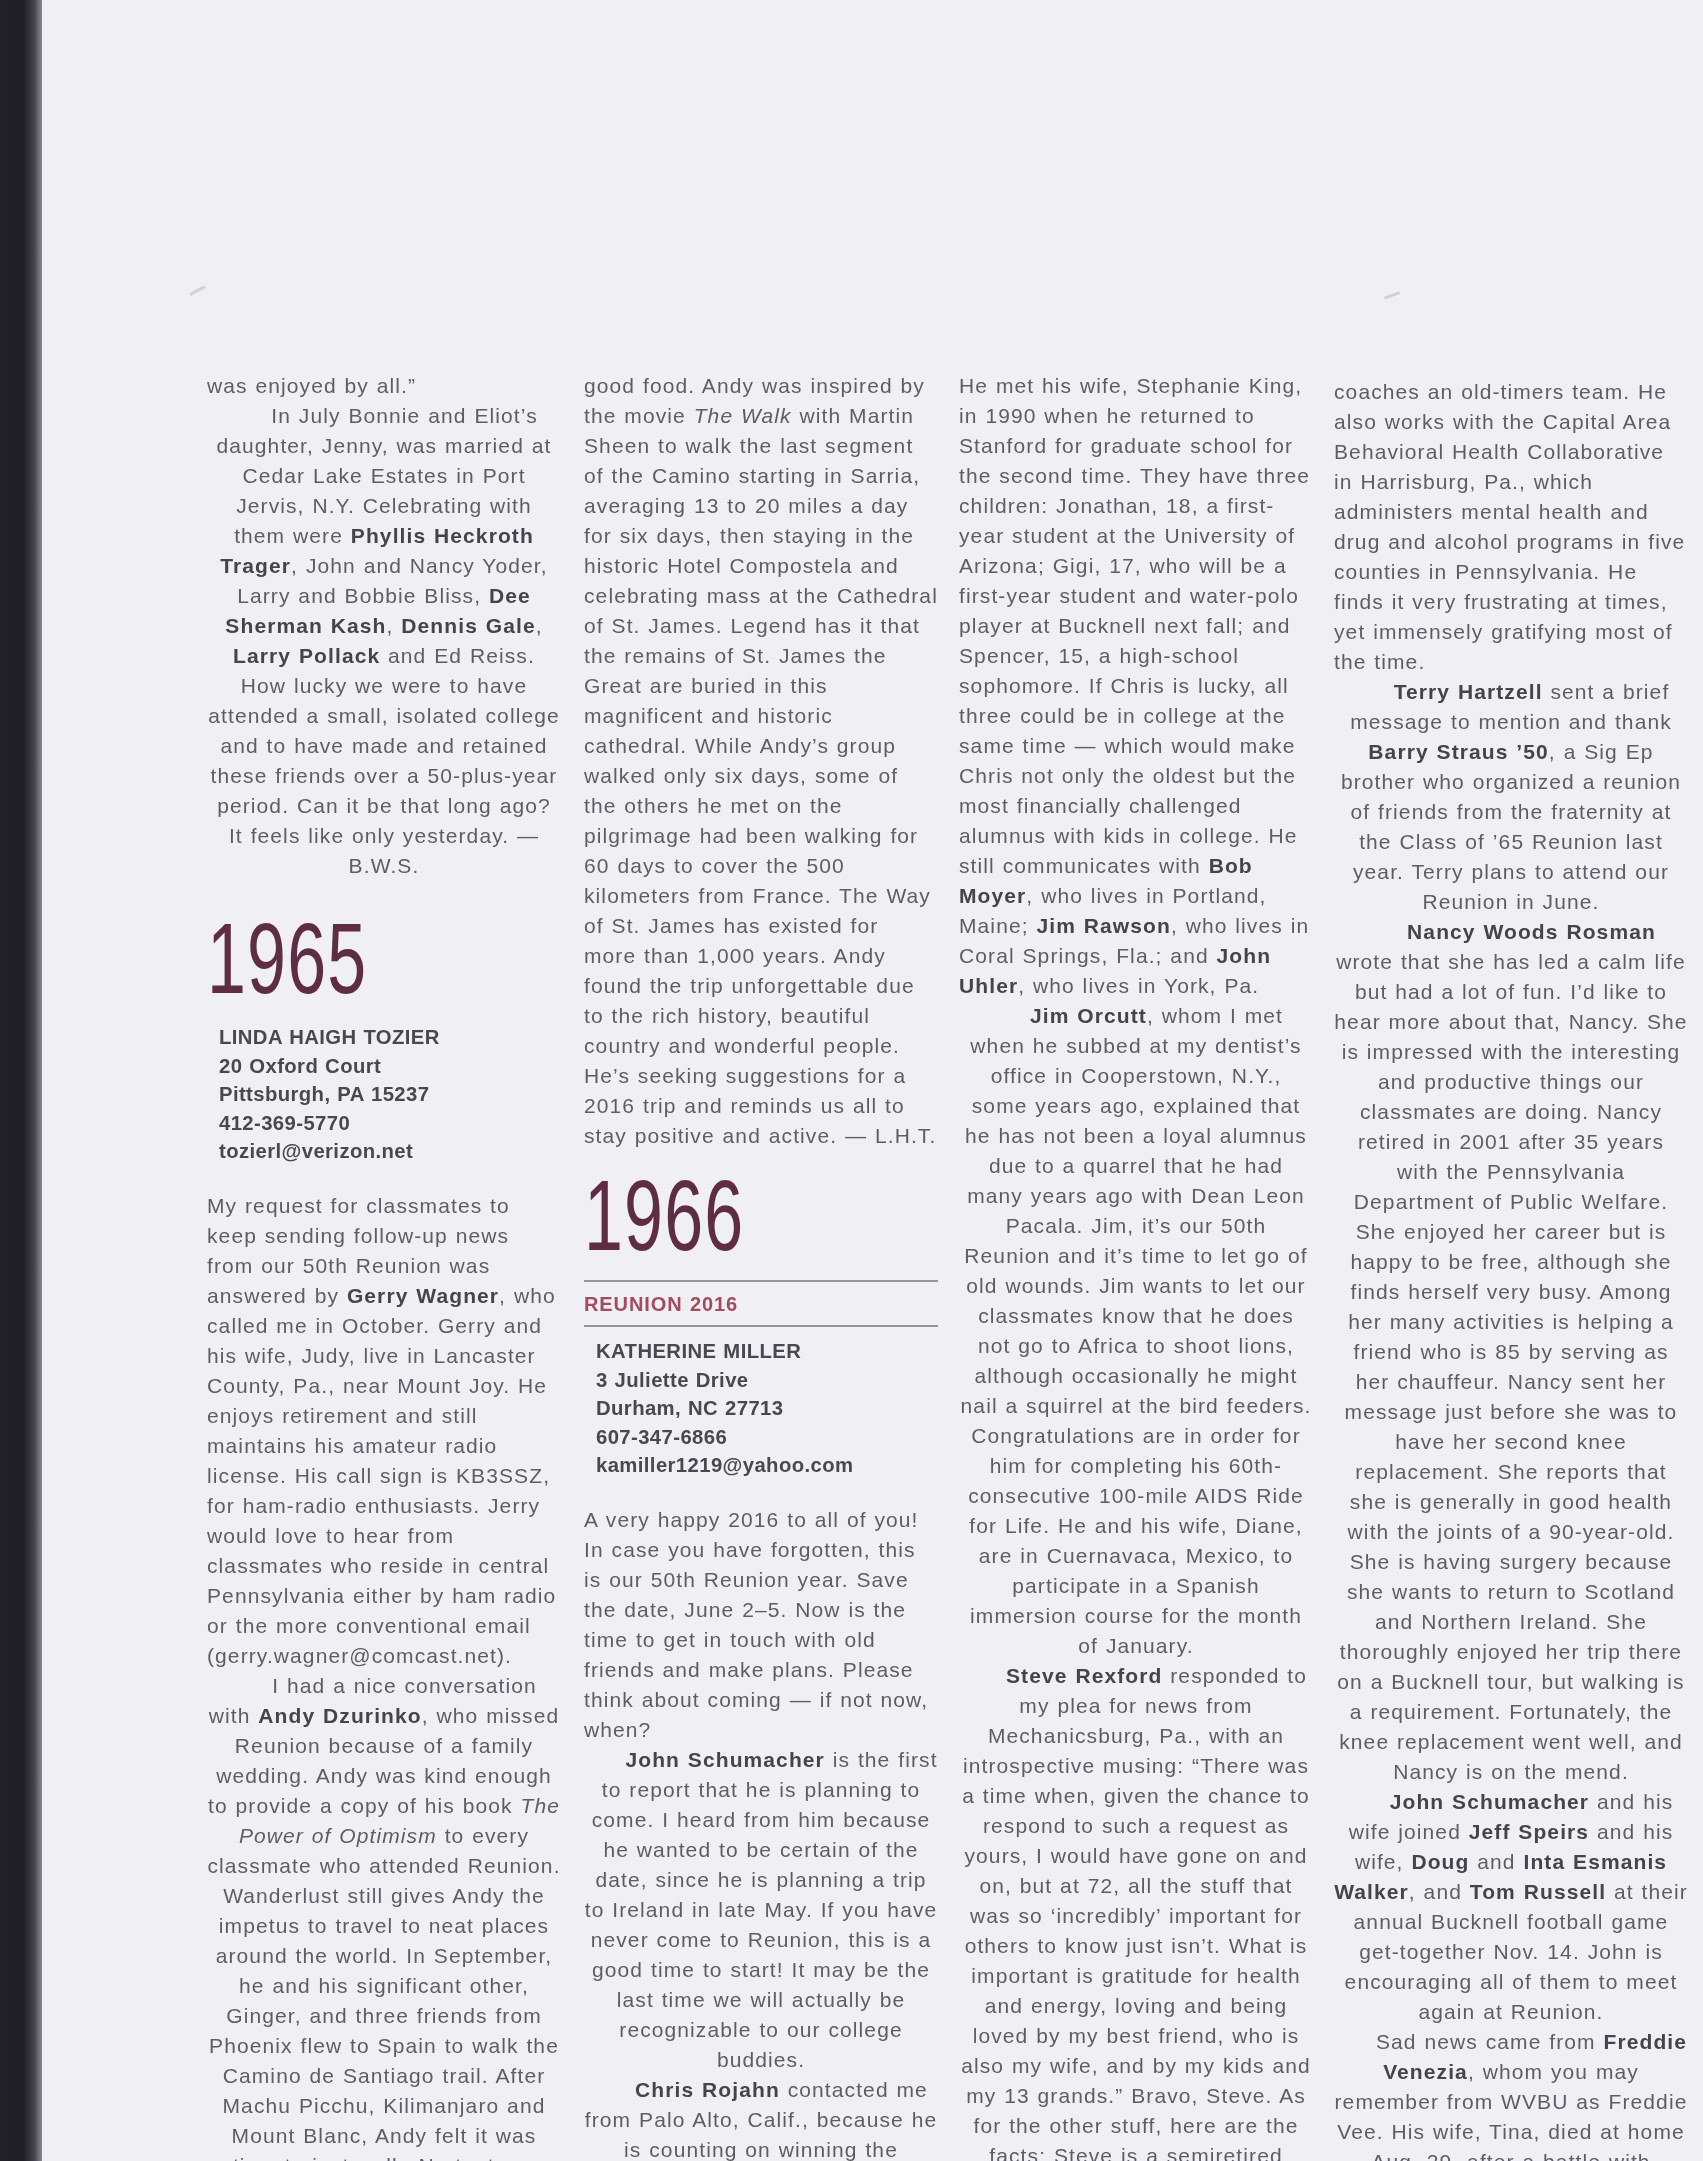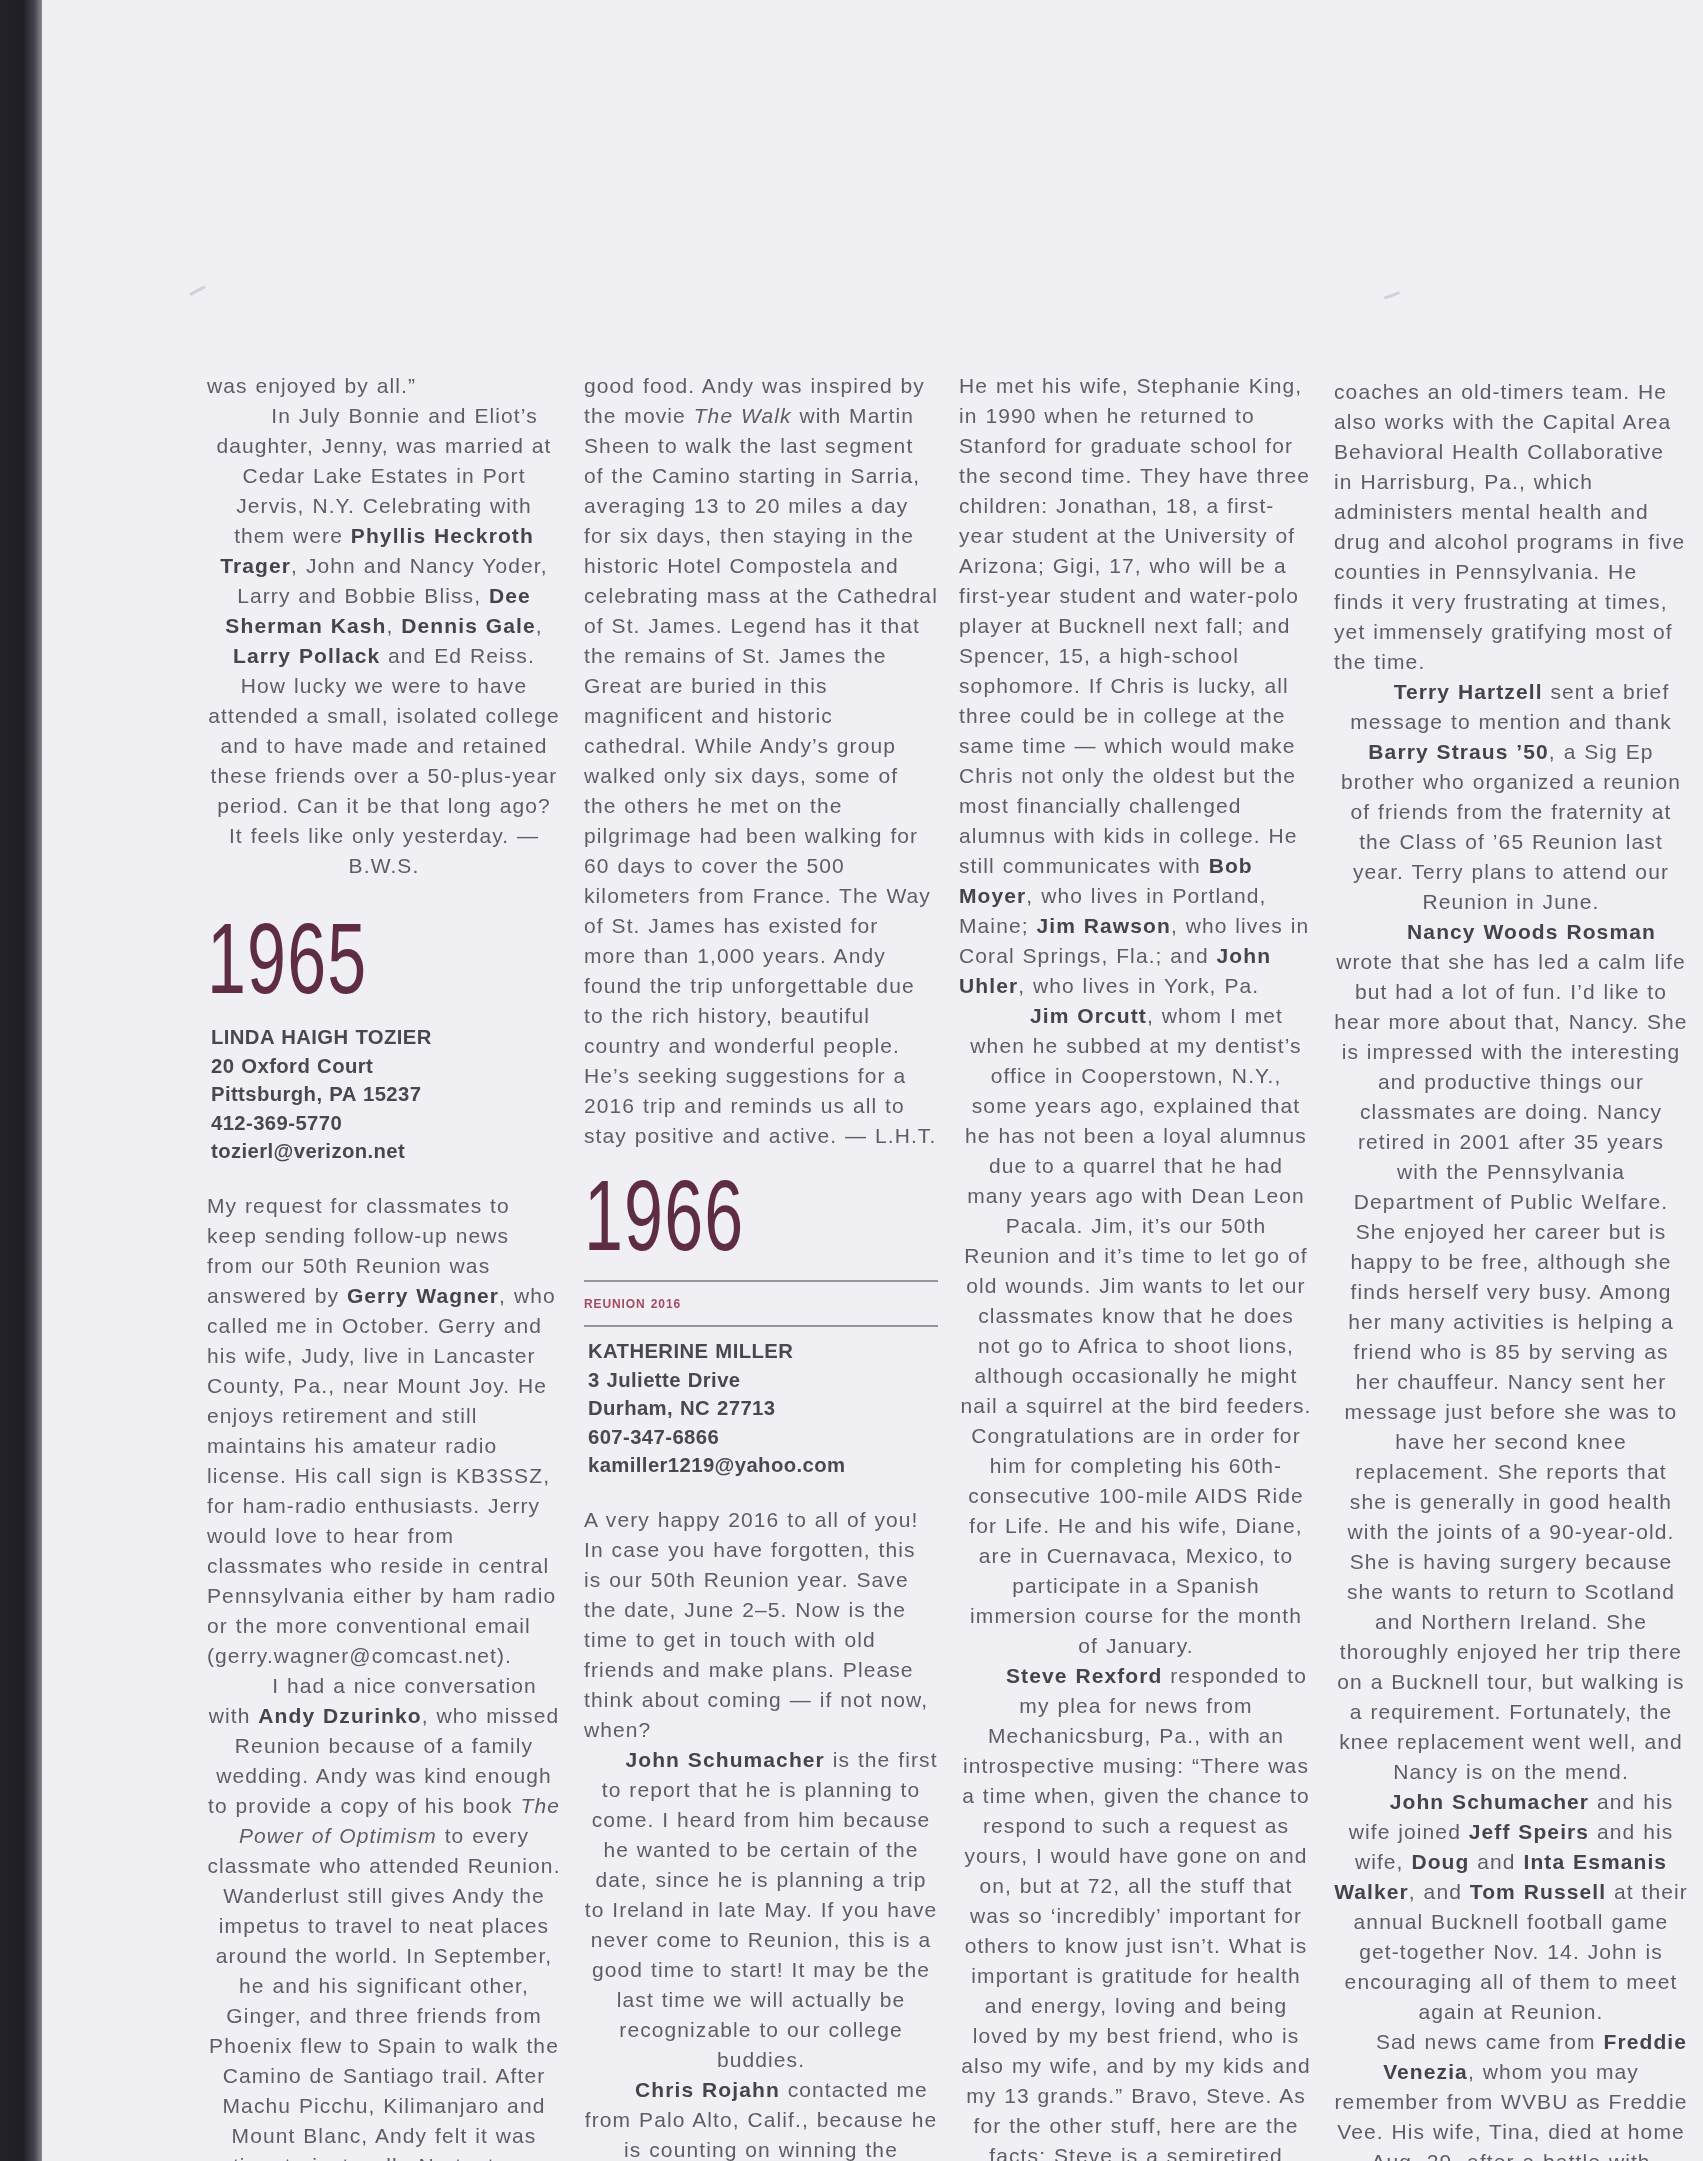--- a/index.html
+++ b/index.html
@@ -40,24 +40,24 @@
   .year {
     font-size:100px; line-height:74px; font-weight:400;
     color:#5e2d44; letter-spacing:1.7px;
     transform:scaleX(0.70); transform-origin:left bottom;
     margin:40px 0 28px;
   }
   #col2 .year { margin-top:27px; }
 
   .rule { height:2.2px; background:#96949c; margin:0 0 10.4px; }
   .reunion {
-    font-size:12px; font-weight:bold; color:#a34b60;
+    font-size:20px; font-weight:bold; color:#a34b60;
     letter-spacing:0.9px; line-height:22.5px; margin:0 0 9.5px;
   }
-  .contact { margin:0 4px 25px; }
+  .contact { margin:0 12px 25px; }
   .cline {
     font-weight:bold; color:#48484f;
     font-size:20.3px; line-height:28.5px; letter-spacing:0.4px;
   }
 </style>
 </head>
 <body>
 
 <div>
   <div class="edge-left"></div>

